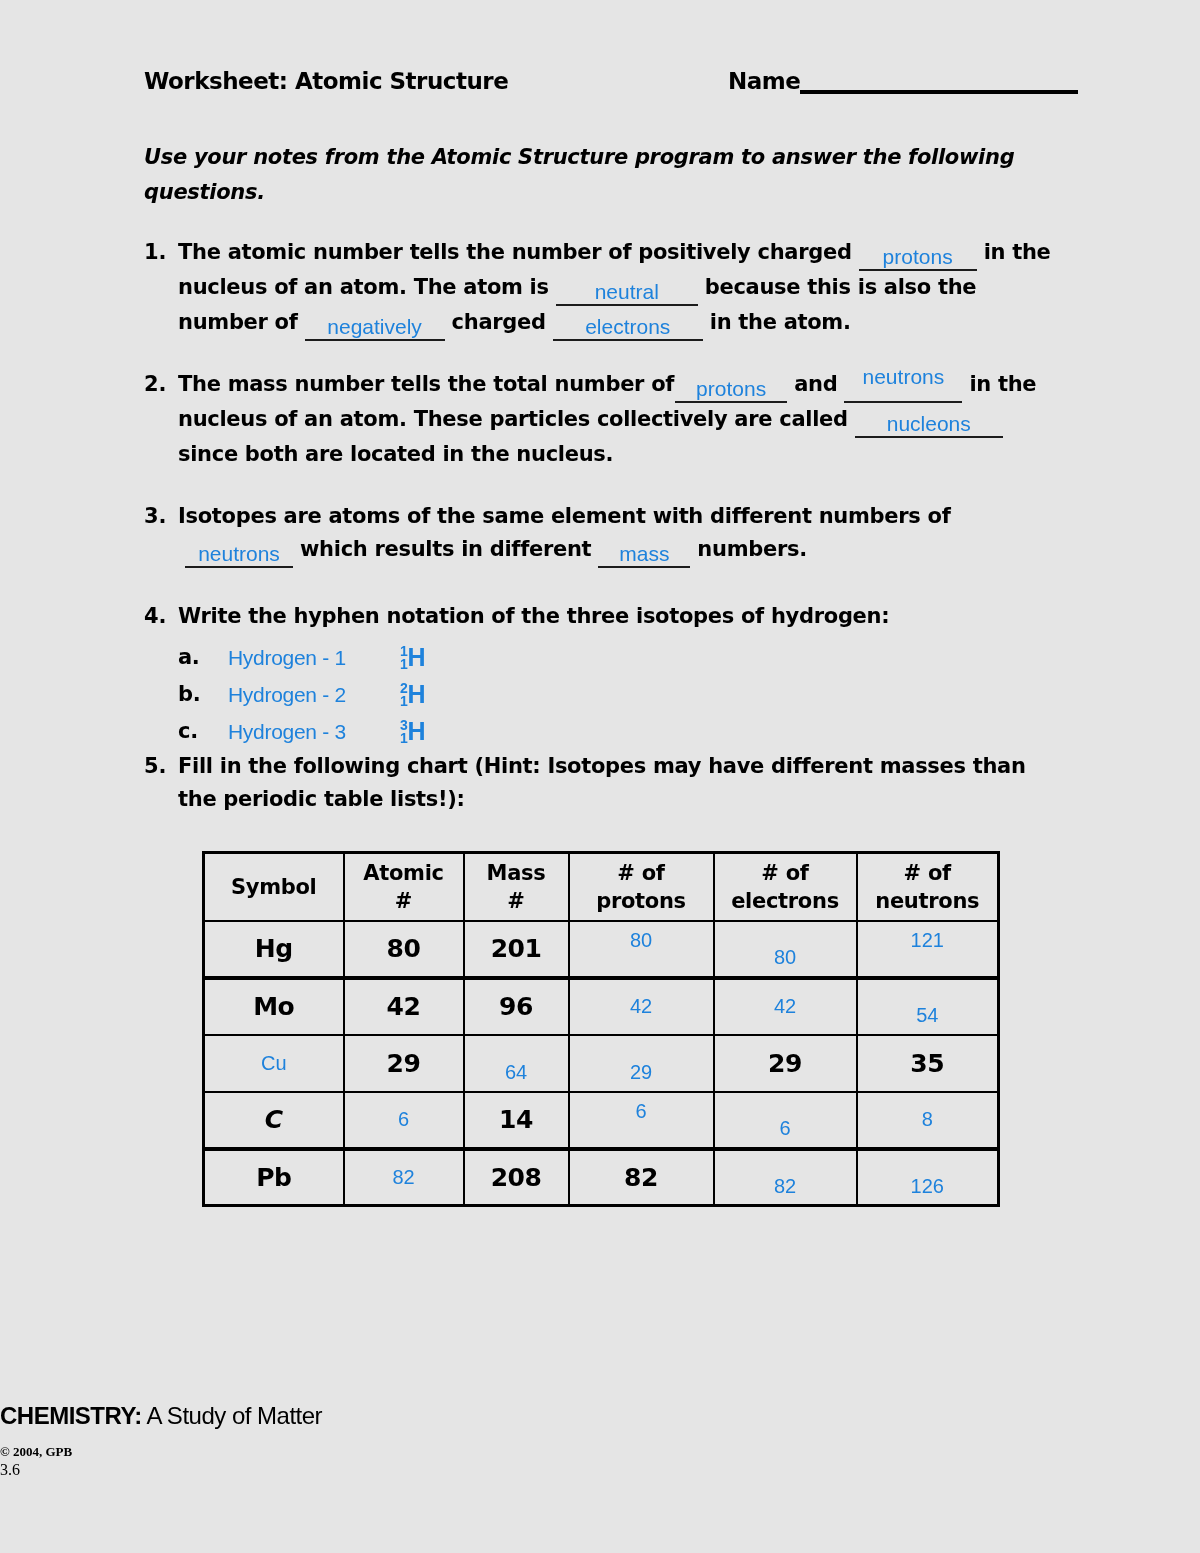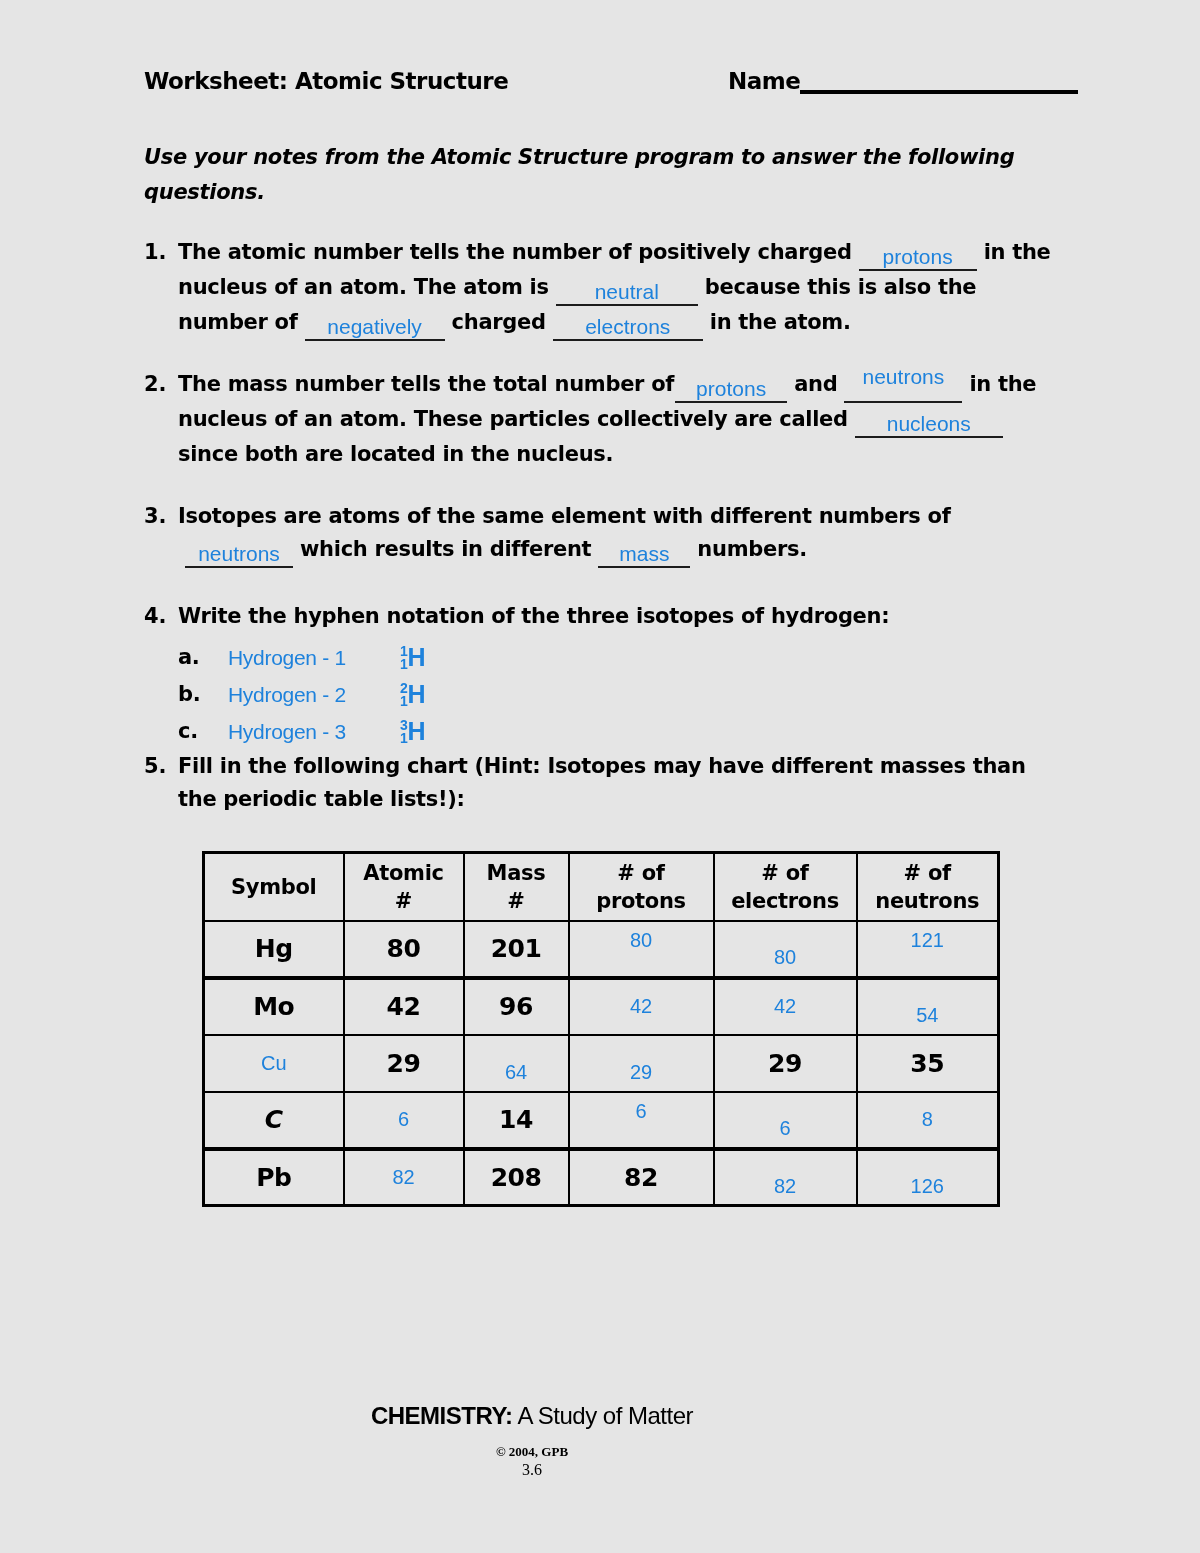--- a/index.html
+++ b/index.html
@@ -55,21 +55,21 @@
   table.chart td { height:57px; }
   tr.hb th, tr.hb td { border-bottom-width:4px; }
   .v { display:inline-block; }
   .k { font-size:25px; font-weight:bold; letter-spacing:-0.5px; }
   .k.it { font-style:italic; }
   .b { font-family:"Liberation Sans", sans-serif; font-size:20px; font-weight:normal; color:#1e82dc; }
   .b.hi { position:relative; top:-8px; }
   .b.lo { position:relative; top:9px; }
 
   
-  .footer { position:absolute; left:0; top:1402px; width:1064px; text-align:center; }
+  .footer { position:absolute; left:0; top:1402px; width:1064px; }
   .f1 { font-family:"Liberation Sans", sans-serif; font-size:24px; letter-spacing:-0.5px; }
   .f1 .bold { font-weight:bold; }
   .f2 { font-family:"Liberation Serif", serif; font-size:13px; font-weight:bold; margin-top:14px; }
   .f3 { font-family:"Liberation Serif", serif; font-size:16px; margin-top:1px; }
 </style>
 </head>
 <body>
 
 <div class="page">
 

